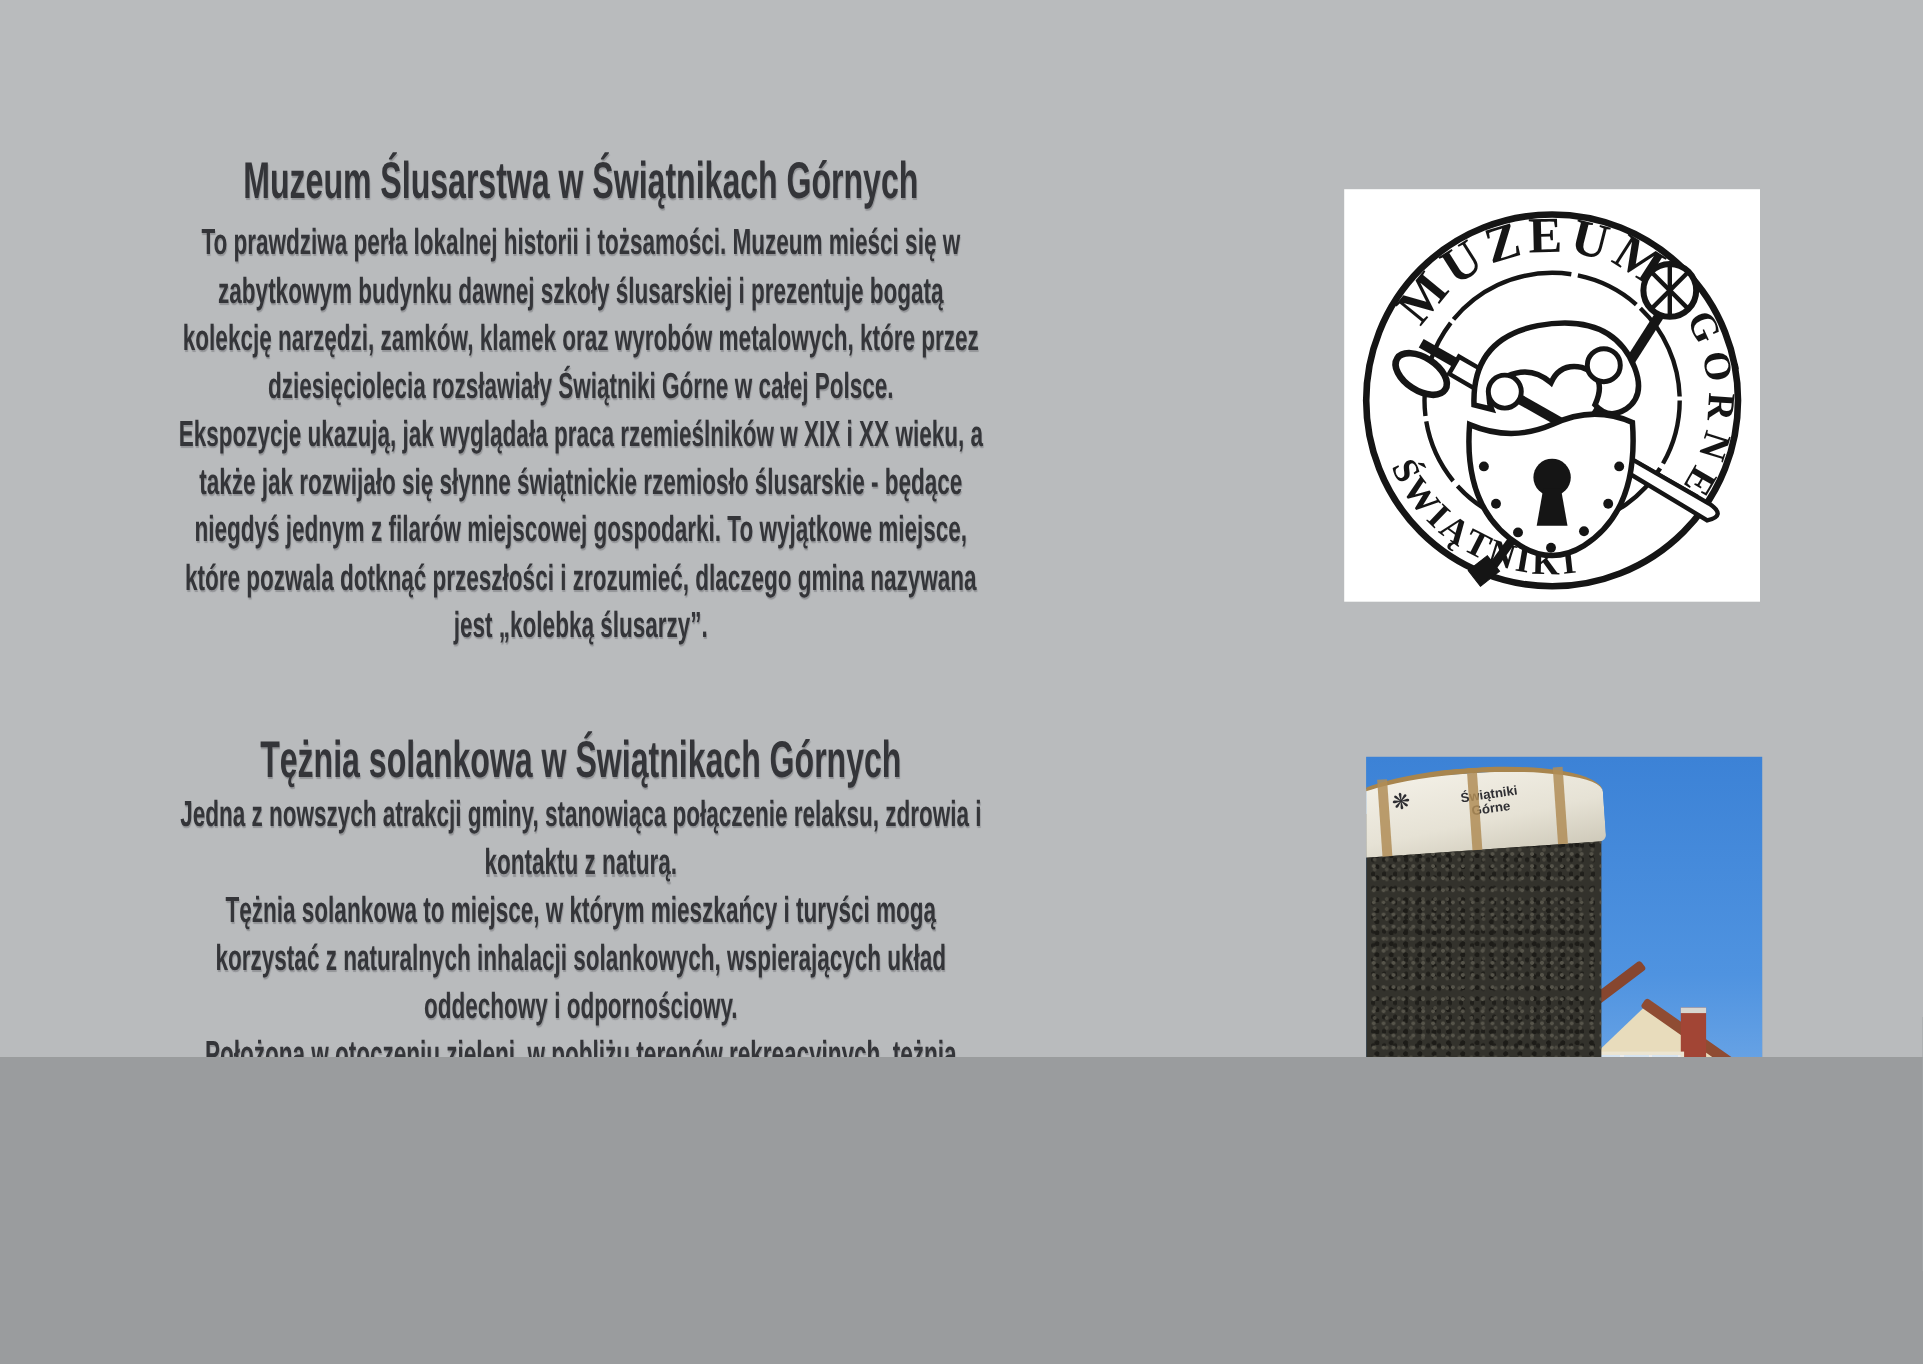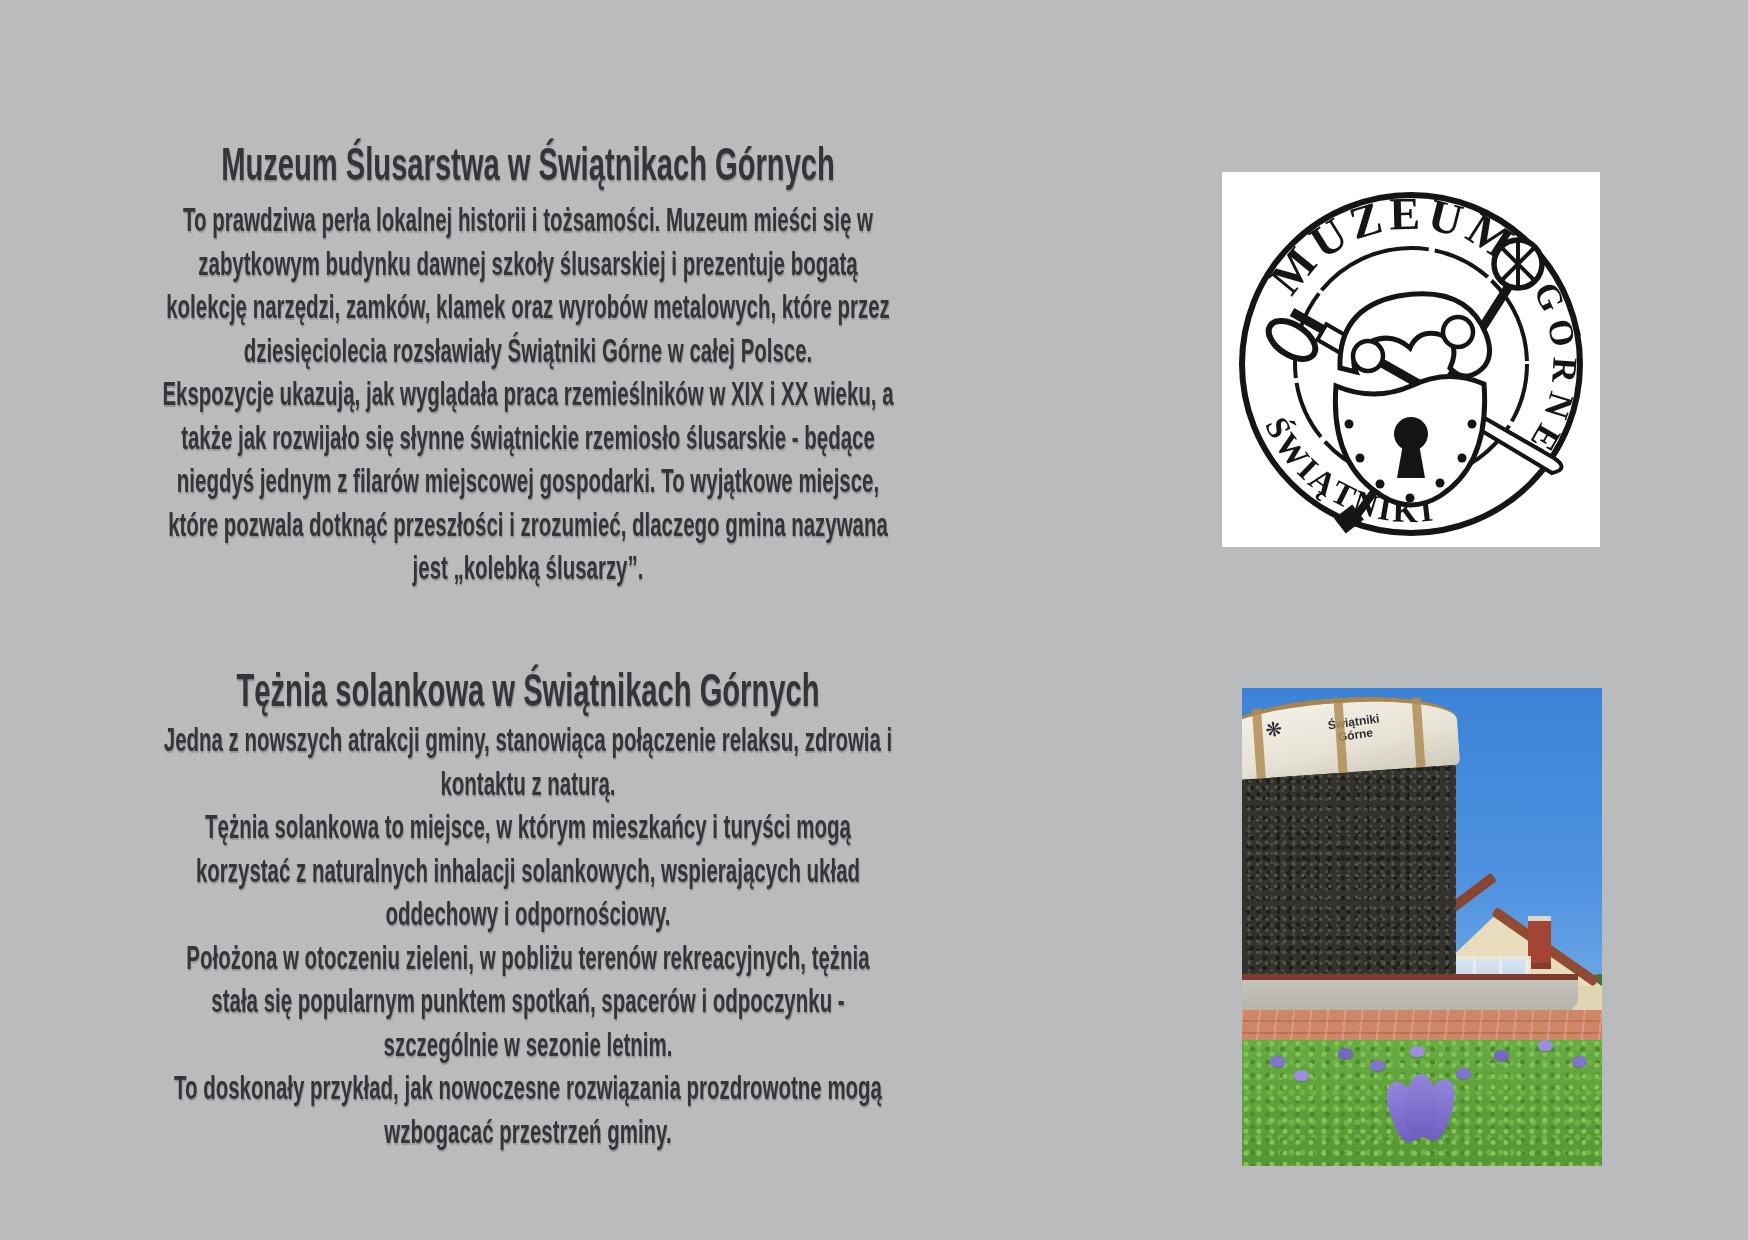--- a/index.html
+++ b/index.html
@@ -1,17 +1,17 @@
 <!DOCTYPE html>
 <html><head>
 <meta charset="utf-8">
 <style>
   html,body{margin:0;padding:0;background:#9a9c9e;}
   .canvas{
-    position:relative;width:1748px;height:1240px;overflow:hidden;
+    position:relative;width:1748px;height:961px;overflow:hidden;
     background:#b9bbbd;
     font-family:"Liberation Sans", sans-serif;
   }
   
   .textblock{
     position:absolute;left:-346px;width:1748px;text-align:center;
     color:#343539;font-weight:bold;white-space:pre-line;
     transform:scaleX(0.62);transform-origin:874px 0;
     text-shadow:1px 2px 1px rgba(80,80,86,0.35);
   }

